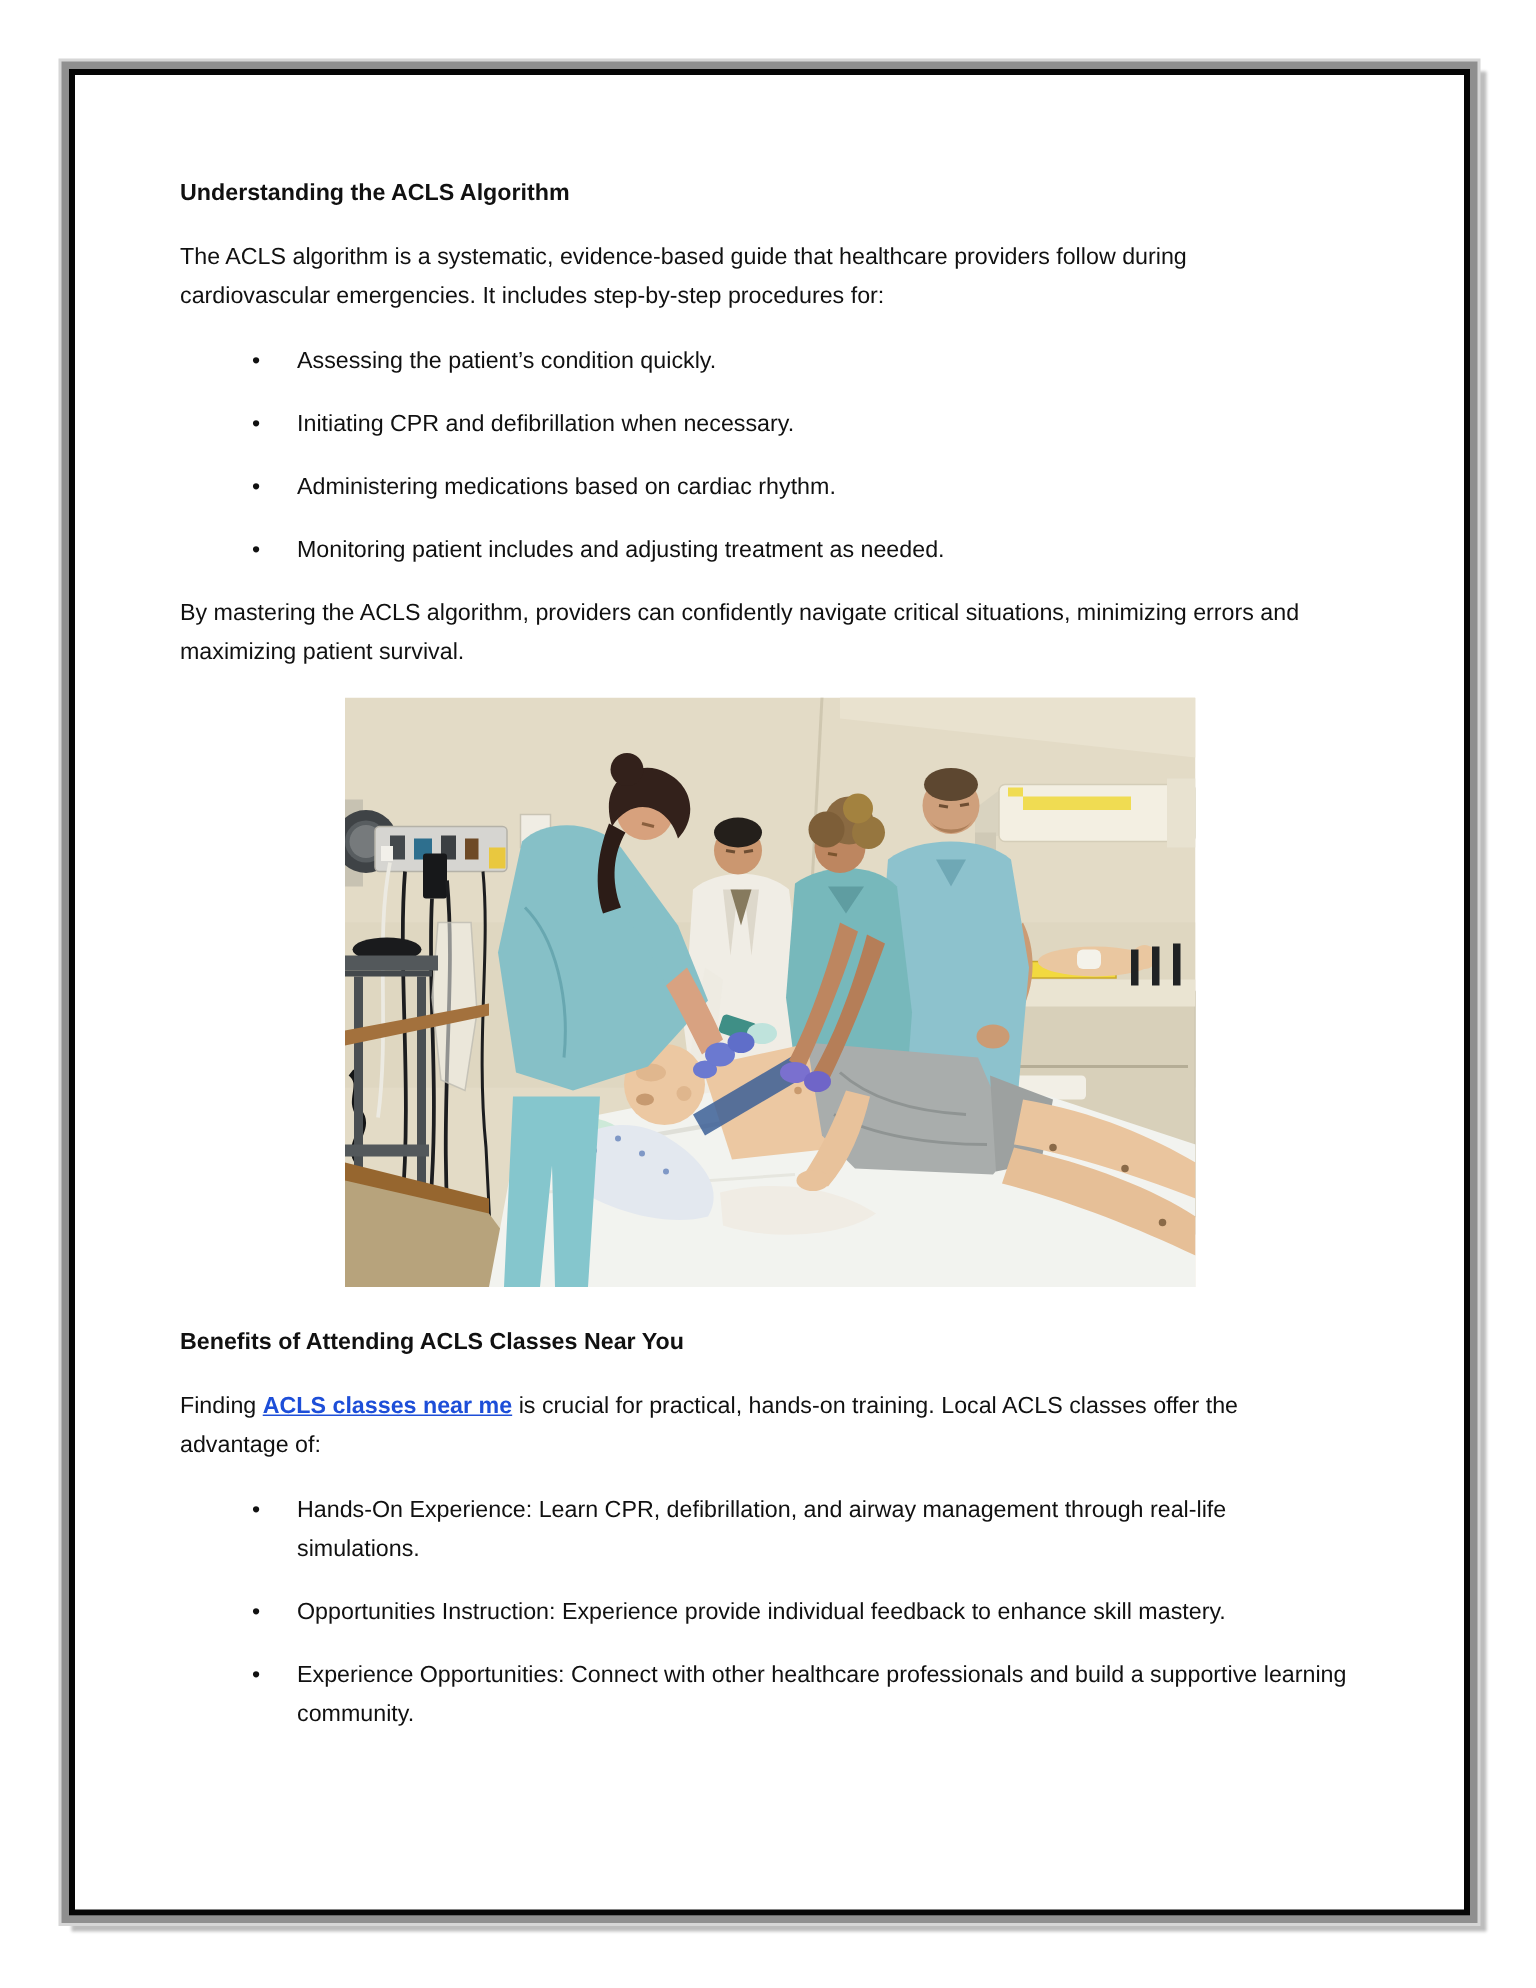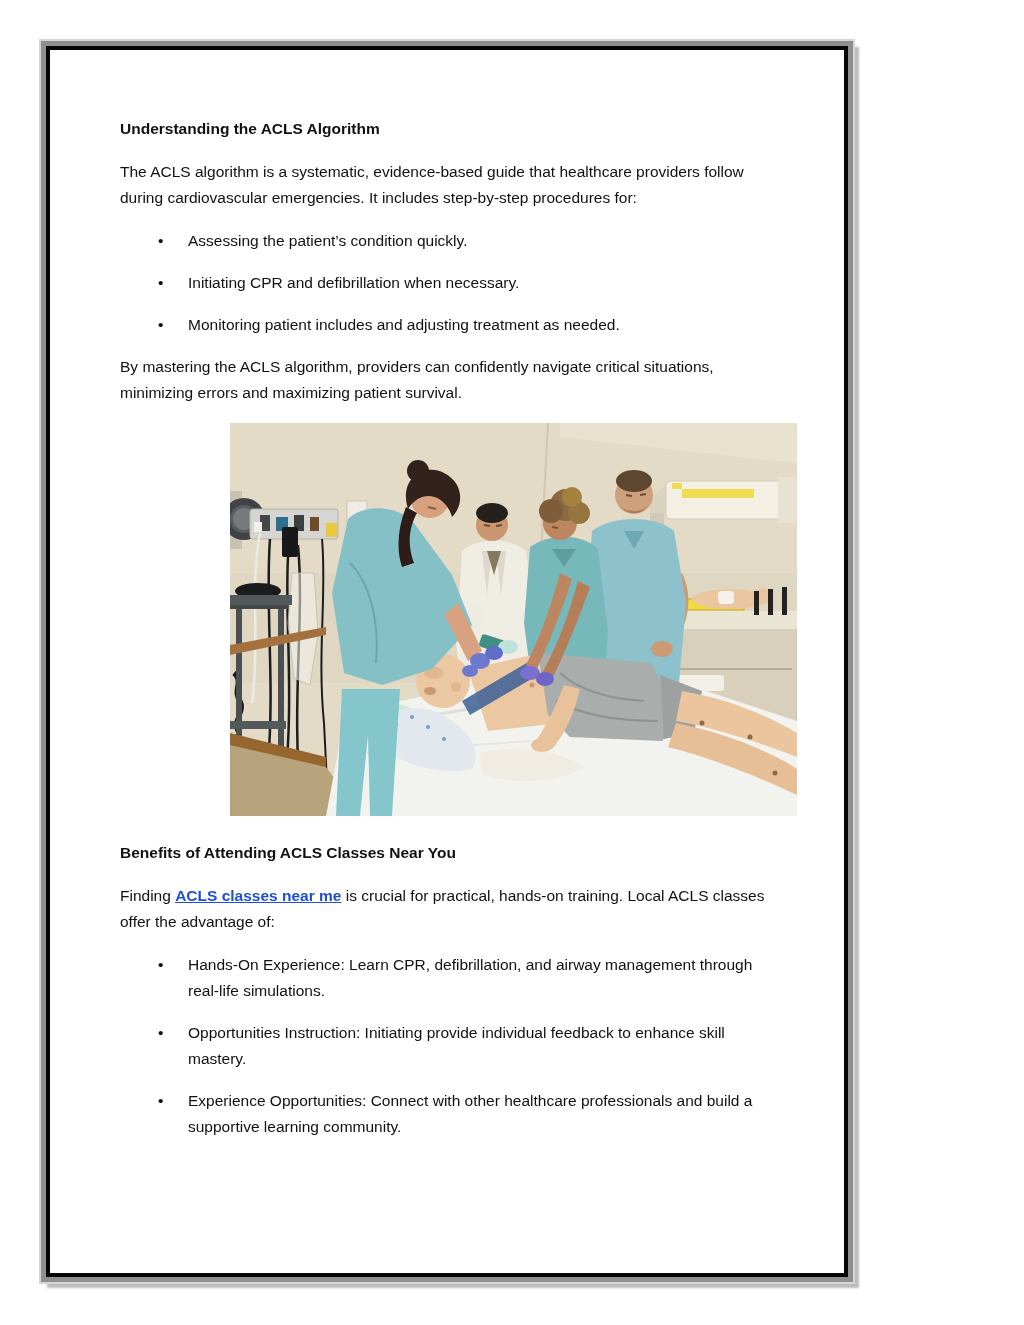--- a/index.html
+++ b/index.html
@@ -7,41 +7,41 @@
     width: 1024px; height: 1325px;
     background: #ffffff;
     font-family: "Liberation Sans", sans-serif;
     color: #111111;
     position: relative;
     overflow: hidden;
   }
   .page-frame {
     position: absolute;
     left: 46px; top: 46px;
-    width: 802px; height: 1231px;
+    width: 934px; height: 1231px;
     box-sizing: border-box;
     background: #ffffff;
     border: 4px solid #050505;
     box-shadow: 0 0 0 5px #8f8f8f, 0 0 0 7px #d6d6d6, 6px 6px 2px 5px #bdbdbd;
   }
   .content {
     padding: 66px 58px 0 70px;
     font-size: 15.5px;
     line-height: 26px;
   }
   h3.doc-heading {
     font-size: 15.5px;
     font-weight: bold;
     margin: 0 0 17px 0;
     line-height: 26px;
   }
   p.doc-para { margin: 0 0 17px 0; max-width: 770px; }
   ul.doc-list {
     list-style: none;
-    margin: 6px; padding: 0 0 0 62px;
+    margin: 16px; padding: 0 0 0 62px;
   }
   ul.doc-list li {
     position: relative;
     margin: 0 0 16px 0;
     max-width: 716px;
   }
   ul.doc-list li::before {
     content: "\2022";
     position: absolute;
     left: -30px; top: 0;
@@ -67,20 +67,21 @@
 <div class="page-frame">
   <div class="content">
 
     <h3 class="doc-heading">Understanding the ACLS Algorithm</h3>
 
     <p class="doc-para"><span>The </span><strong>ACLS algorithm</strong><span> is a systematic, evidence-based guide that healthcare providers follow during cardiovascular emergencies. It includes step-by-step procedures for:</span></p>
 
     <ul class="doc-list">
       <li>Assessing the patient’s condition quickly.</li>
       <li>Initiating CPR and defibrillation when necessary.</li>
+      <li>Administering medications based on cardiac rhythm.</li>
       <li>Monitoring patient includes and adjusting treatment as needed.</li>
     </ul>
 
     <p class="doc-para"><span>By mastering the </span><strong>ACLS algorithm</strong><span>, providers can confidently navigate critical situations, minimizing errors and maximizing patient survival.</span></p>
 
     <div class="photo-wrap">
       <svg viewBox="0 0 567 393" width="567" height="393" xmlns="http://www.w3.org/2000/svg">
 
         <rect width="567" height="393" fill="#e3dbc6"></rect>
         <rect y="150" width="567" height="110" fill="#dcd4be" opacity="0.6"></rect>
@@ -266,18 +267,18 @@
         </g>
       </svg>
     </div>
 
     <h3 class="doc-heading">Benefits of Attending ACLS Classes Near You</h3>
 
     <p class="doc-para"><span>Finding </span><a class="doc-link" href="#">ACLS classes near me</a><span> is crucial for practical, hands-on training. Local ACLS classes offer the advantage of:</span></p>
 
     <ul class="doc-list">
       <li><strong>Hands-On Experience:</strong><span> Learn CPR, defibrillation, and airway management through real-life simulations.</span></li>
-      <li><strong>Opportunities Instruction:</strong><span> Initiating provide individual feedback to enhance skill mastery.</span></li>
+      <li><strong>Opportunities Instruction:</strong><span> Experience provide individual feedback to enhance skill mastery.</span></li>
       <li><strong>Experience Opportunities:</strong><span> Connect with other healthcare professionals and build a supportive learning community.</span></li>
     </ul>
 
   </div>
 </div>
 
 </body></html>

